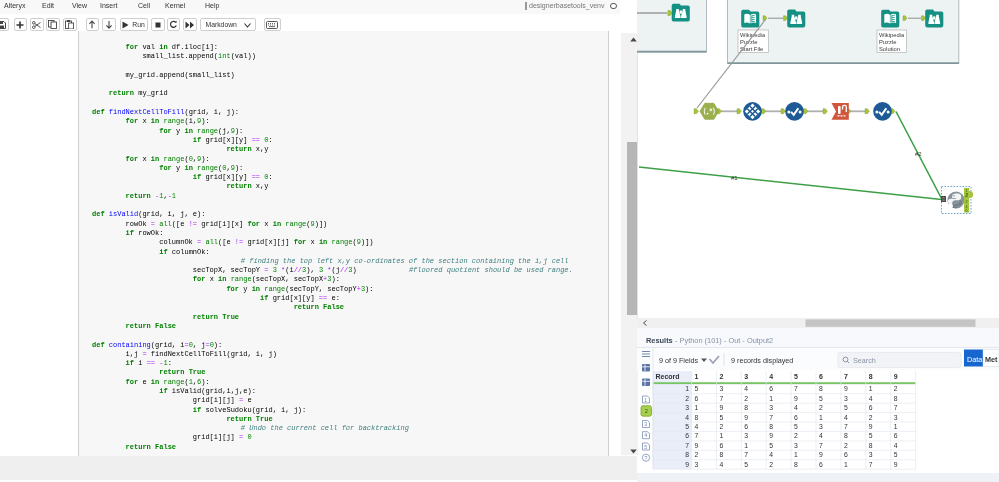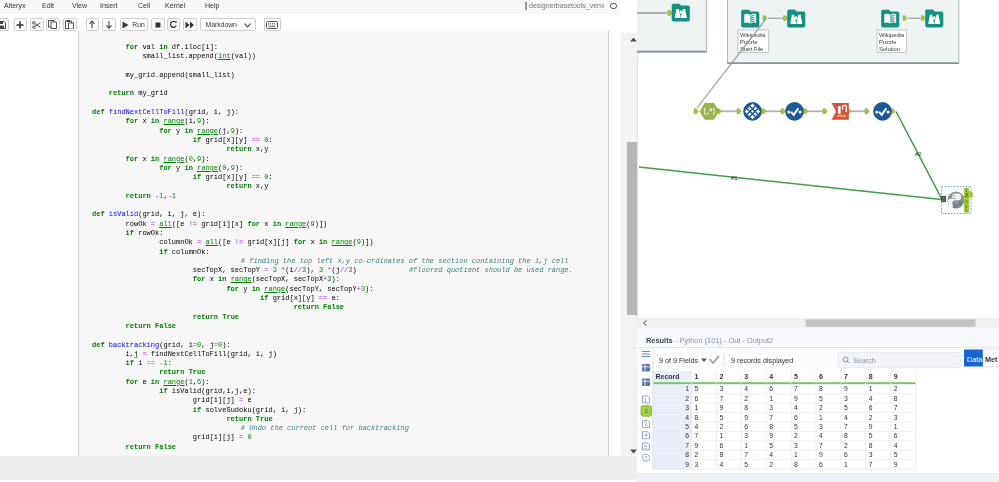--- a/index.html
+++ b/index.html
@@ -13,21 +13,21 @@
 #kern { position:absolute; left:529px; top:2px; font-size:7px; color:#757575; }
 #kbar { position:absolute; left:525px; top:1.5px; width:1.5px; height:8px; background:#999; }
 #kcirc { position:absolute; left:610px; top:2.5px; width:6.5px; height:6.5px; border:1.4px solid #555;
   border-radius:50%; background:#fff; }
 #cell { position:absolute; left:78px; top:31px; width:531px; height:425px; background:#f7f7f7;
   border-left:1px solid #cfcfcf; border-right:1px solid #cfcfcf; overflow:hidden; }
 #cell pre { margin:12px; padding:0 0 0 1px; font-family:"Liberation Mono", monospace;
   font-size:7px; line-height:9.3px; color:#000; }
 #cell i { font-style:normal; }
 i.k { color:#008000; font-weight:bold; }
-i.b { color:#008000;text-decoration:underline; }
+i.b { color:#008000; }
 i.d { color:#0000ff; }
 i.n { color:#080; }
 i.o { color:#aa22ff; }
 #cell i.c { color:#408080; font-style:italic;padding-left:48px; }
 i.s { color:#ba2121;text-decoration:underline; }
 #vsb { position:absolute; left:621px; top:33px; width:17px; height:422px; background:#f2f2f2; }
 #vsb .thumb { position:absolute; left:6px; top:109px; width:10px; height:173px; background:#b6b6b6; }
 #footer { position:absolute; left:0; top:456px; width:637px; height:24px; background:#efefef; }
 </style></head>
 <body>
@@ -143,21 +143,21 @@
                 <i class="k">if</i> columnOk:
                         <i class="c"># finding the top left x,y co-ordinates of the section containing the i,j cell</i>
                         secTopX, secTopY <i class="o">=</i> <i class="n">3</i> <i class="o">*</i>(i<i class="o">//</i><i class="n">3</i>), <i class="n">3</i> <i class="o">*</i>(j<i class="o">//</i><i class="n">3</i>) <i class="c">#floored quotient should be used range.</i>
                         <i class="k">for</i> x <i class="k">in</i> <i class="b">range</i>(secTopX, secTopX<i class="o">+</i><i class="n">3</i>):
                                 <i class="k">for</i> y <i class="k">in</i> <i class="b">range</i>(secTopY, secTopY<i class="o">+</i><i class="n">3</i>):
                                         <i class="k">if</i> grid[x][y] <i class="o">==</i> e:
                                                 <i class="k">return</i> <i class="k">False</i>
                         <i class="k">return</i> <i class="k">True</i>
         <i class="k">return</i> <i class="k">False</i>
 
-<i class="k">def</i> <i class="d">backtracking</i>(grid, i<i class="o">=</i><i class="n">0</i>, j<i class="o">=</i><i class="n">0</i>):
+<i class="k">def</i> <i class="d">containing</i>(grid, i<i class="o">=</i><i class="n">0</i>, j<i class="o">=</i><i class="n">0</i>):
         i,j <i class="o">=</i> findNextCellToFill(grid, i, j)
         <i class="k">if</i> i <i class="o">==</i> <i class="o">-</i><i class="n">1</i>:
                 <i class="k">return</i> <i class="k">True</i>
         <i class="k">for</i> e <i class="k">in</i> <i class="b">range</i>(<i class="n">1</i>,<i class="n">6</i>):
                 <i class="k">if</i> isValid(grid,i,j,e):
                         grid[i][j] <i class="o">=</i> e
                         <i class="k">if</i> solveSudoku(grid, i, j):
                                 <i class="k">return</i> <i class="k">True</i>
                         <i class="c"># Undo the current cell for backtracking</i>
                         grid[i][j] <i class="o">=</i> <i class="n">0</i>

